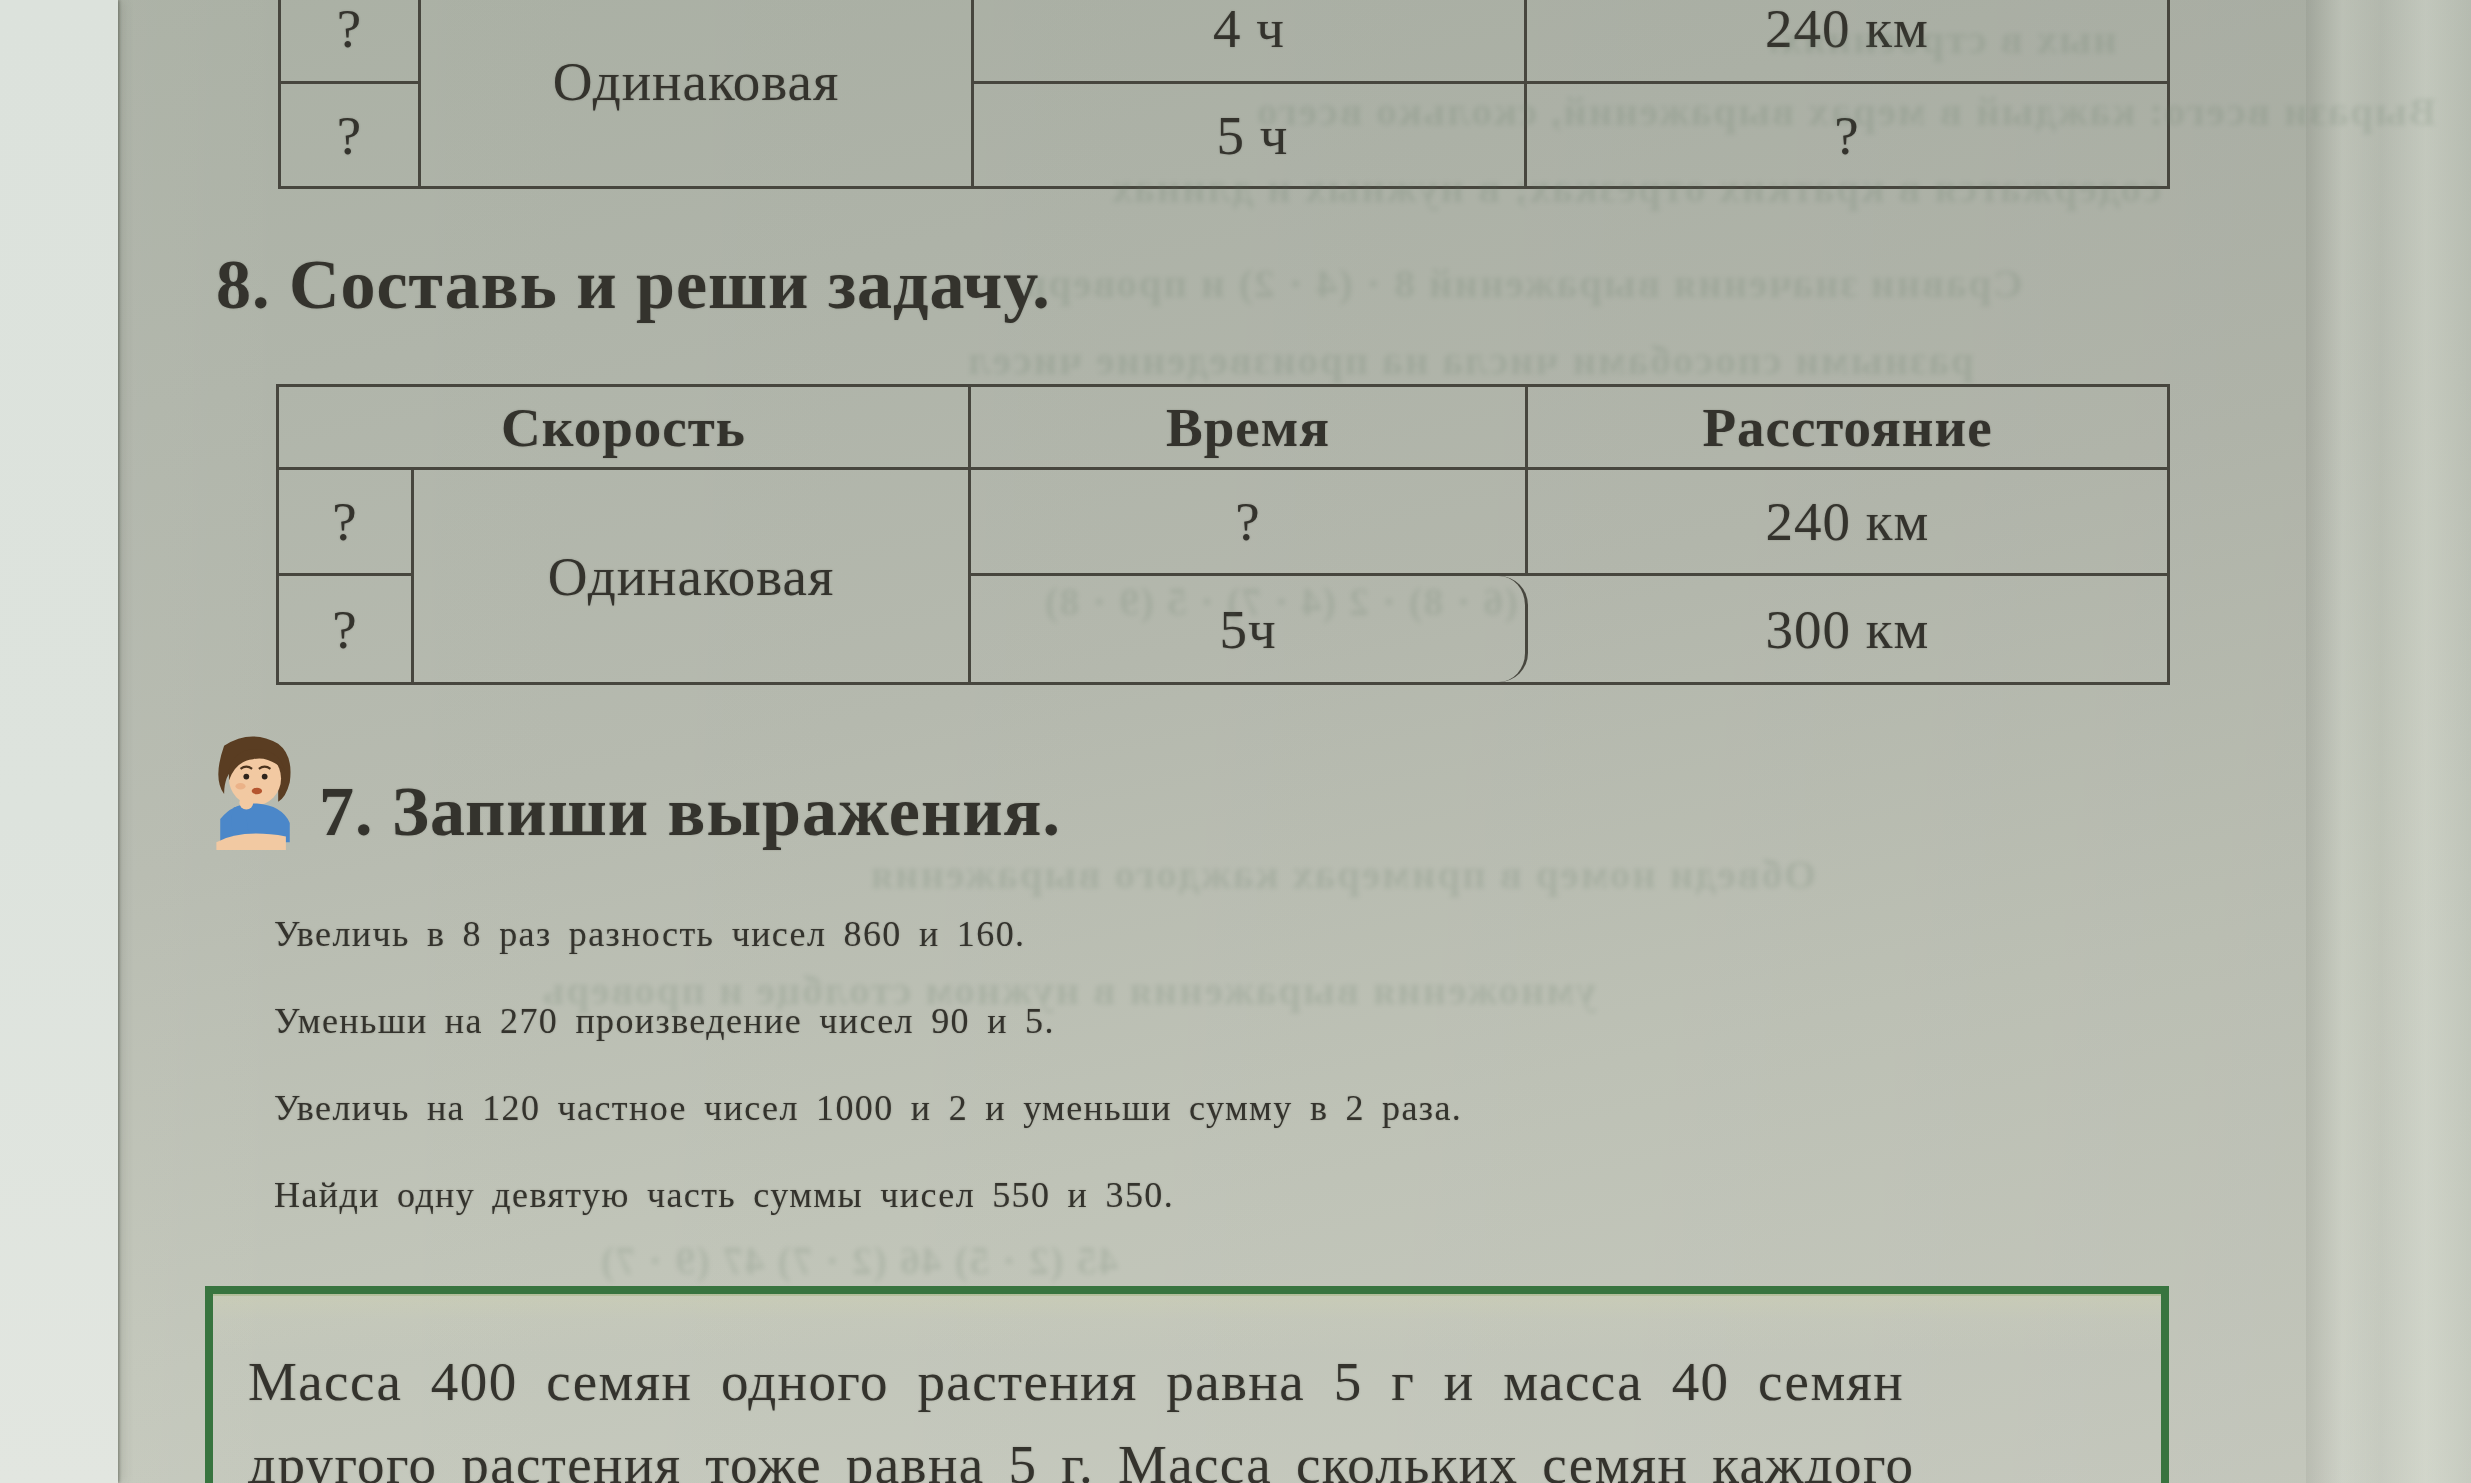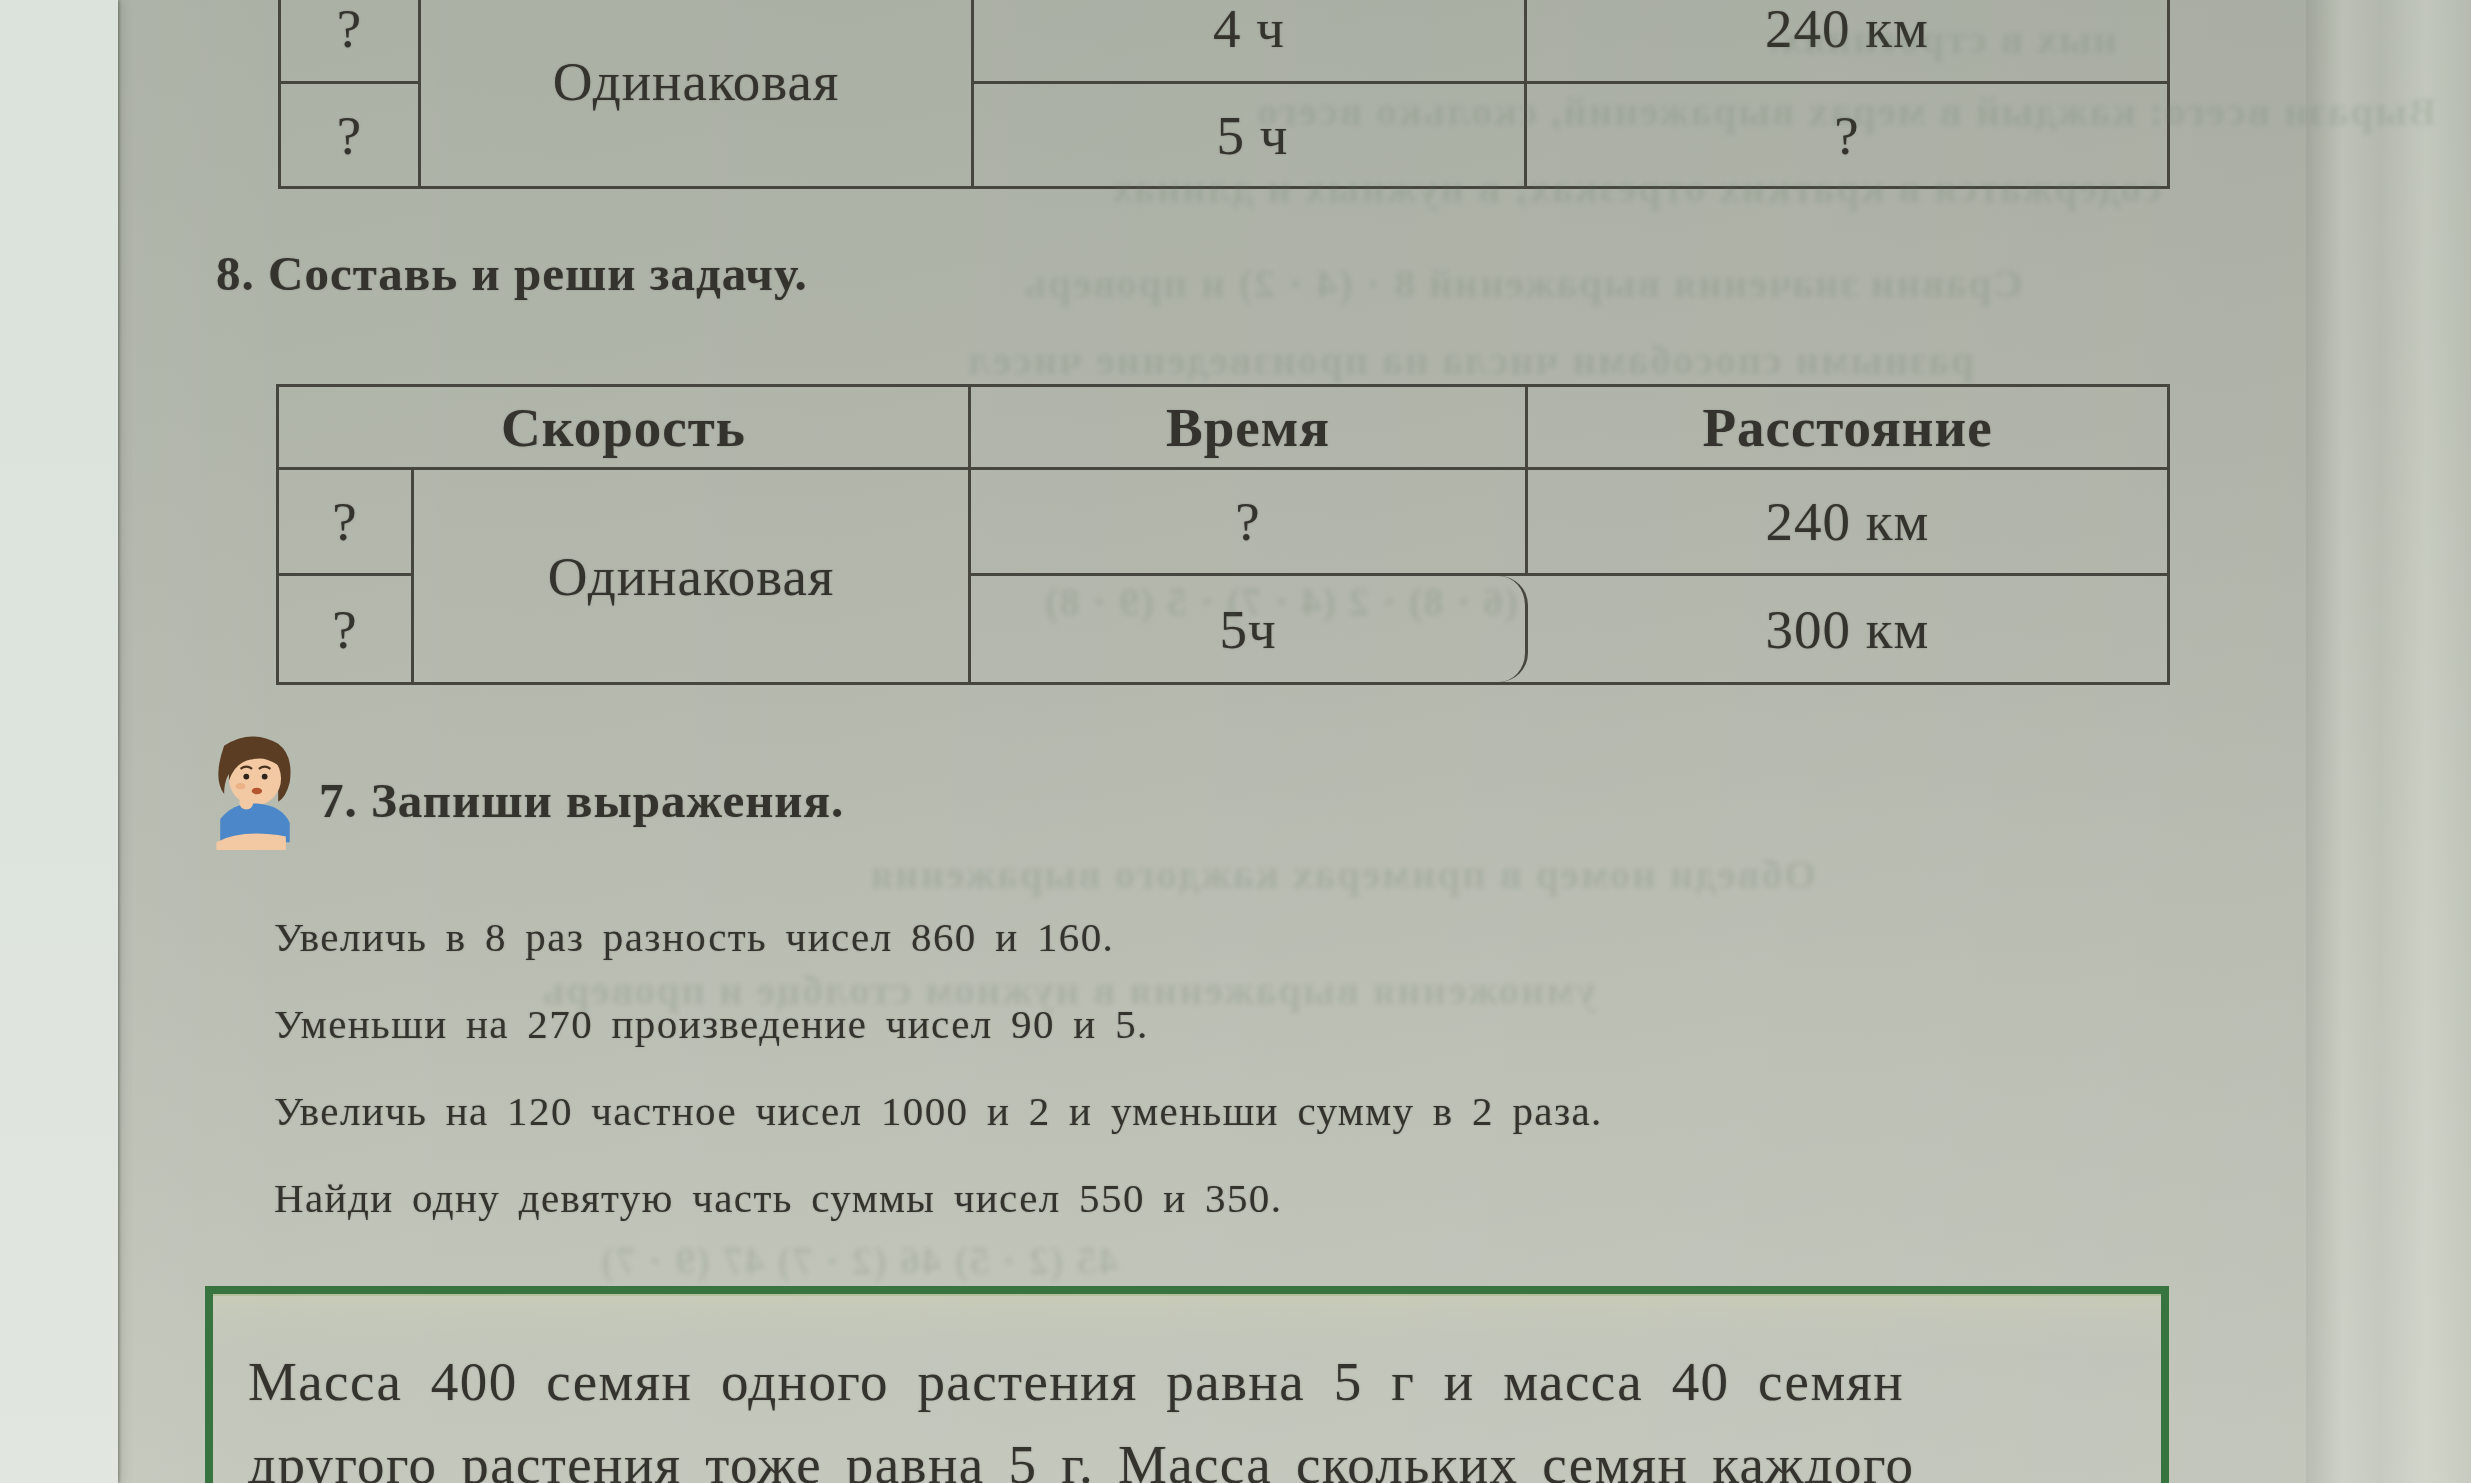--- a/index.html
+++ b/index.html
@@ -5,22 +5,22 @@
   html,body { margin:0; padding:0; background:#777; }
   .photo {
     position:relative; width:2472px; height:1483px; overflow:hidden;
     background:
       linear-gradient(90deg, rgba(255,255,255,0.06) 0%, rgba(255,255,255,0) 12%, rgba(0,0,0,0.03) 75%, rgba(0,0,0,0.05) 100%),
       linear-gradient(168deg, #aab0a4 0%, #b0b5aa 22%, #b7bbb0 45%, #c2c6ba 70%, #cdd0c5 100%);
     font-family:"Liberation Serif","DejaVu Serif",serif;
     color:#34332d;
   }
   .txt { position:absolute; white-space:nowrap; text-shadow:0 0 1.9px rgba(70,68,60,0.35); }
-  .heading { font-weight:bold; font-size:49px; letter-spacing:1px; }
-  .body-line { font-size:41px; letter-spacing:1.4px; word-spacing:6.8px; }
+  .heading { font-weight:bold; font-size:70px; letter-spacing:1px; }
+  .body-line { font-size:36px; letter-spacing:1.4px; word-spacing:6.8px; }
 
   
   .page-edge-left {
     position:absolute; left:0; top:0; width:118px; height:1483px;
     background:linear-gradient(180deg,#dce2dc 0%, #dde3dd 55%, #e2e6e0 100%);
     box-shadow: 1.9px 0 2.9px rgba(55,60,52,0.45), 5.8px 0 9.7px rgba(55,60,52,0.12);
   }
   
   .page-edge-right {
     position:absolute; right:0; top:0; width:166px; height:1483px;

